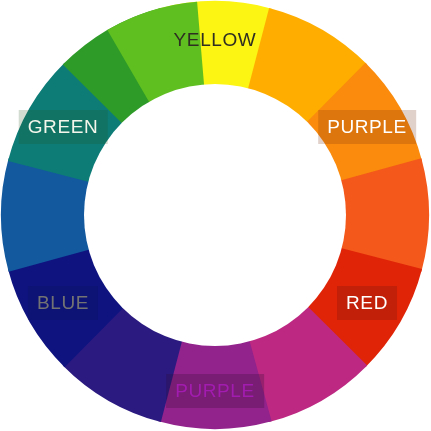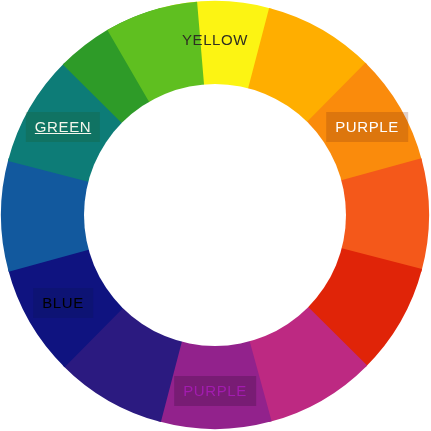--- a/index.html
+++ b/index.html
@@ -26,21 +26,21 @@
     left: 0;
     width: 431px;
     height: 431px;
     display: block;
   }
   .wheel-label {
     position: absolute;
     transform: translate(-50%, -50%);
     white-space: nowrap;
     font-family: "Liberation Sans", sans-serif;
-    font-size: 15px;
+    font-size: 19px;
     font-weight: 400;
     letter-spacing: 0.6px;
     line-height: 1;
     padding: 7px 9px 8px 9px;
     box-sizing: border-box;
     pointer-events: auto;
   }
   .wheel-label.dark-text {
     color: #2e2e22;
   }
@@ -69,19 +69,20 @@
         <path d="M 107.35 30.05 A 214 214 0 0 1 197.09 1.75 L 204.12 85.46 A 130 130 0 0 0 149.61 102.64 Z" fill="#5FBF20"></path>
       </g>
 
   <circle id="inner-hole" cx="215" cy="215" r="131" fill="#ffffff"></circle>
     </svg>
 
   <div class="wheel-label dark-text" id="label-yellow" style="left: 215px; top: 39.5px; color: rgb(46, 46, 34); background: transparent;">YELLOW</div>
 
   <div class="wheel-label light-text" id="label-orange" style="left: 367px; top: 127.3px; color: rgb(255, 255, 255); background: rgba(120, 45, 20, 0.22);">PURPLE</div>
 
+  <div class="wheel-label light-text" id="label-red" style="left: 367px; top: 302.8px; color: rgb(255, 255, 255); background: rgba(90, 20, 15, 0.22);">RED</div>
 
   <div class="wheel-label light-text" id="label-purple" style="left: 215px; top: 390.5px; color: #a21caf; background: rgba(45, 10, 50, 0.26);">PURPLE</div>
 
-  <div class="wheel-label light-text" id="label-blue" style="left: 63px; top: 302.8px; color: #000000; background: rgba(10, 20, 90, 0.3);">BLUE</div>
+  <div class="wheel-label light-text" id="label-blue" style="left: 63px; top: 302.8px; color: #737373; background: rgba(10, 20, 90, 0.3);">BLUE</div>
 
-  <div class="wheel-label light-text" id="label-green" style="left: 63px; top: 127.2px; color: rgb(244, 246, 236); background: rgba(30, 80, 20, 0.2); text-decoration: underline;">GREEN</div>
+  <div class="wheel-label light-text" id="label-green" style="left: 63px; top: 127.2px; color: rgb(244, 246, 236); background: rgba(30, 80, 20, 0.2);">GREEN</div>
 </div>
 
 </body></html>

